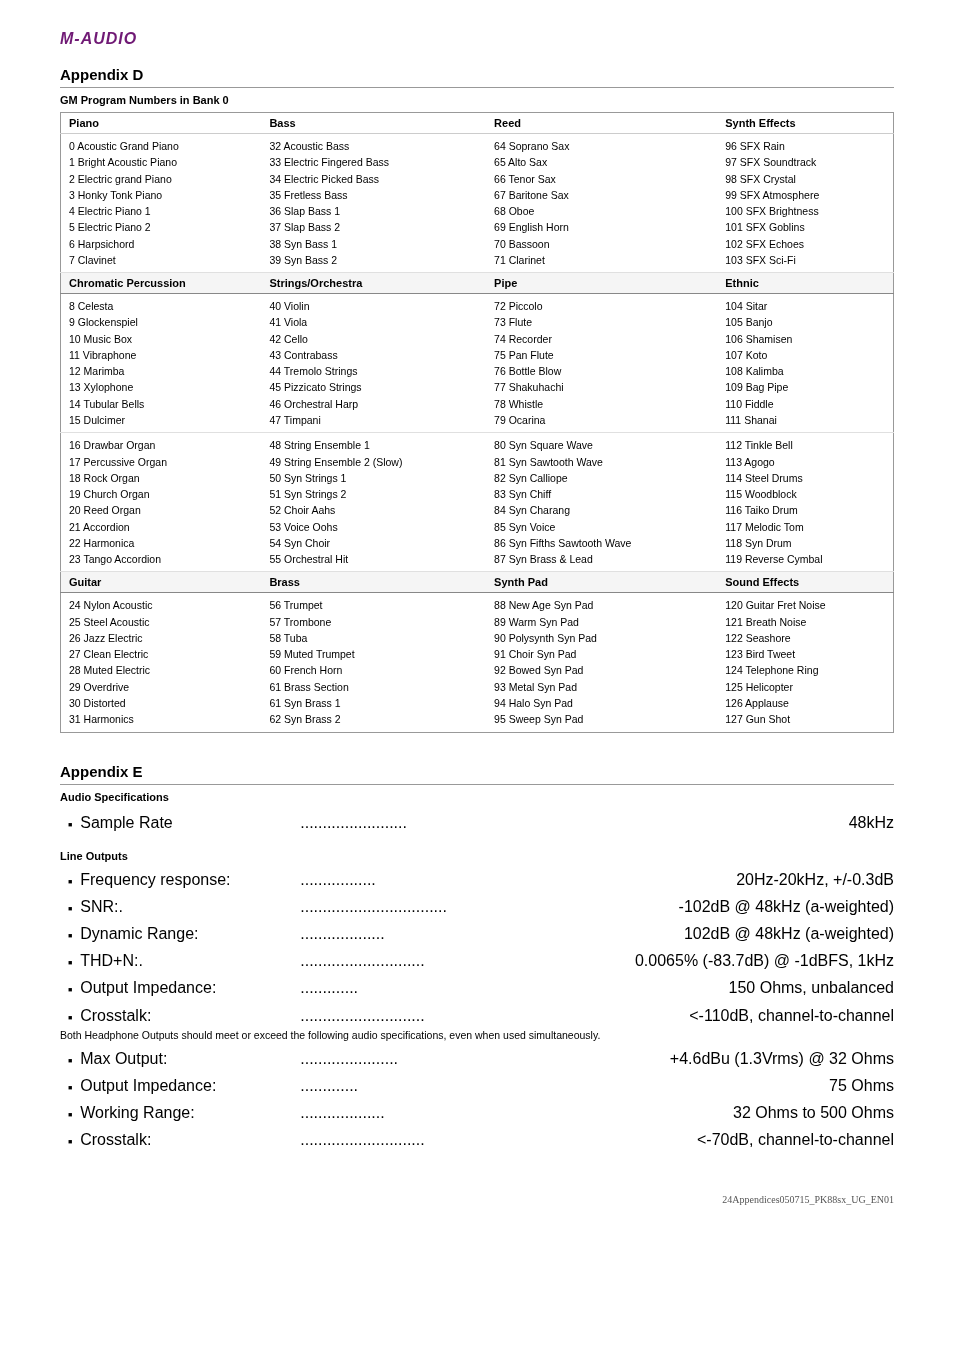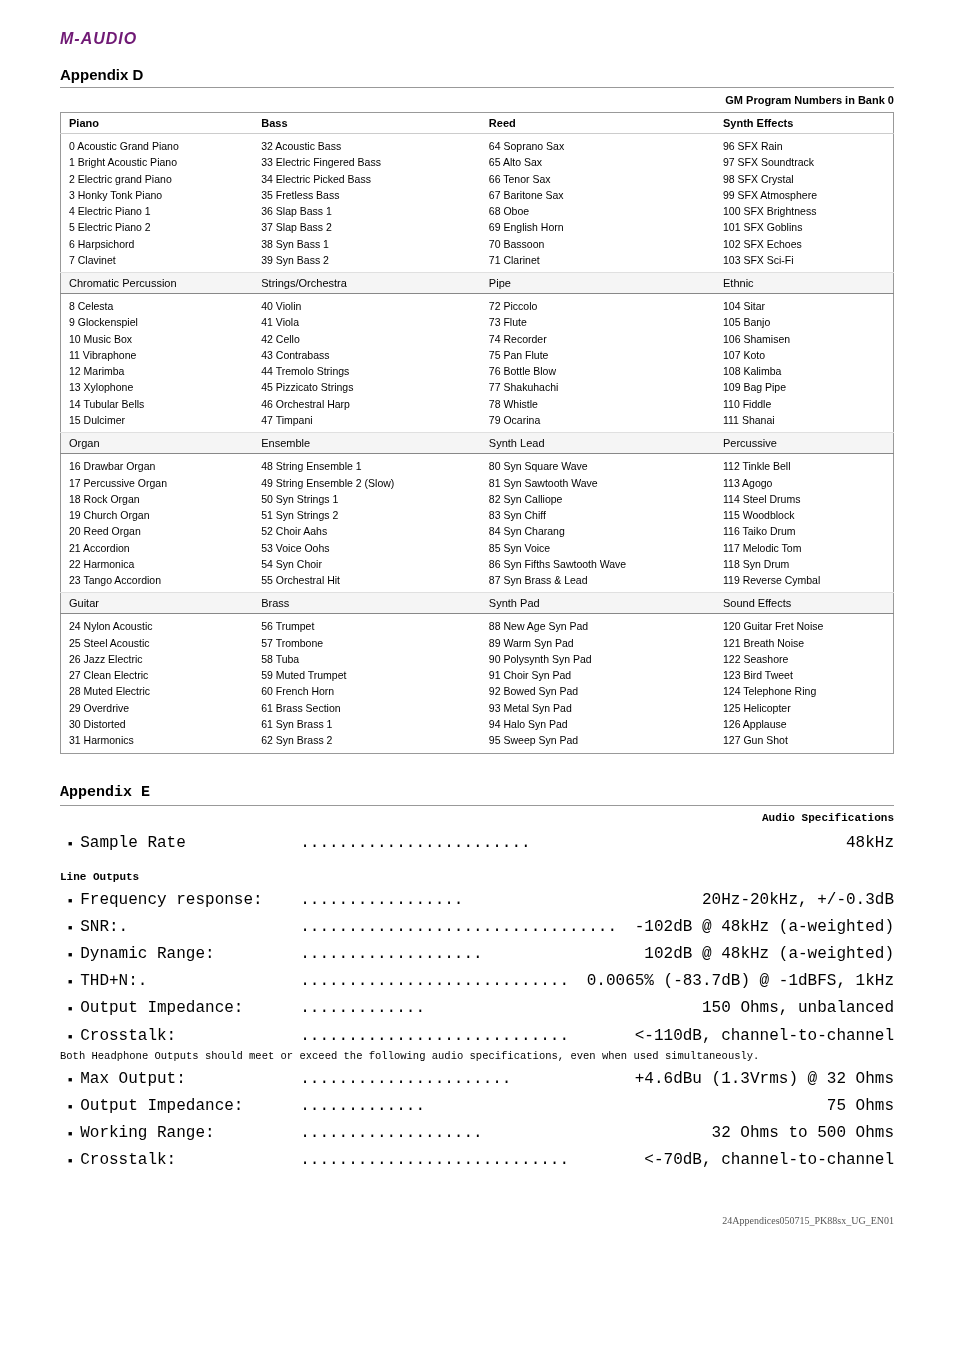--- a/index.html
+++ b/index.html
@@ -26,21 +26,20 @@
     }
     .section-rule {
       border: none;
       border-top: 1px solid #999;
       margin-bottom: 6px;
     }
     .subsection-title {
       font-size: 11px;
       font-weight: bold;
       margin-bottom: 6px;
-      text-align: right;
     }
     .gm-table {
       width: 100%;
       border-collapse: collapse;
       margin-bottom: 30px;
       border: 1px solid #999;
     }
     .gm-table th {
       text-align: left;
       padding: 4px 8px;
@@ -55,33 +54,32 @@
       vertical-align: top;
       border-bottom: 1px solid #e0e0e0;
     }
     .gm-table tr:last-child td {
       border-bottom: none;
     }
     .gm-table .section-header-row th {
       border-top: 1px solid #888;
       border-bottom: 1px solid #888;
       background: #f5f5f5;
-      font-weight: normal;
+      font-weight: bold;
     }
     .gm-table .first-row td, .gm-table .first-row th {
       border-top: none;
     }
     .col-content {
       line-height: 1.55;
       white-space: pre-line;
     }
 
     
     .appendix-e {
-      font-family: Liberation Mono, monospace;
     }
     .spec-section-title {
       font-weight: bold;
       font-size: 11px;
       margin-top: 14px;
       margin-bottom: 4px;
     }
     .spec-list {
       list-style: none;
       padding: 0;
@@ -217,26 +215,20 @@
         <td><span class="col-content">104 Sitar
 105 Banjo
 106 Shamisen
 107 Koto
 108 Kalimba
 109 Bag Pipe
 110 Fiddle
 111 Shanai</span></td>
       </tr>
 
-      <tr class="section-header-row">
-        <th>Organ</th>
-        <th>Ensemble</th>
-        <th>Synth Lead</th>
-        <th>Percussive</th>
-      </tr>
       <tr>
         <td><span class="col-content">16 Drawbar Organ
 17 Percussive Organ
 18 Rock Organ
 19 Church Organ
 20 Reed Organ
 21 Accordion
 22 Harmonica
 23 Tango Accordion</span></td>
         <td><span class="col-content">48 String Ensemble 1

